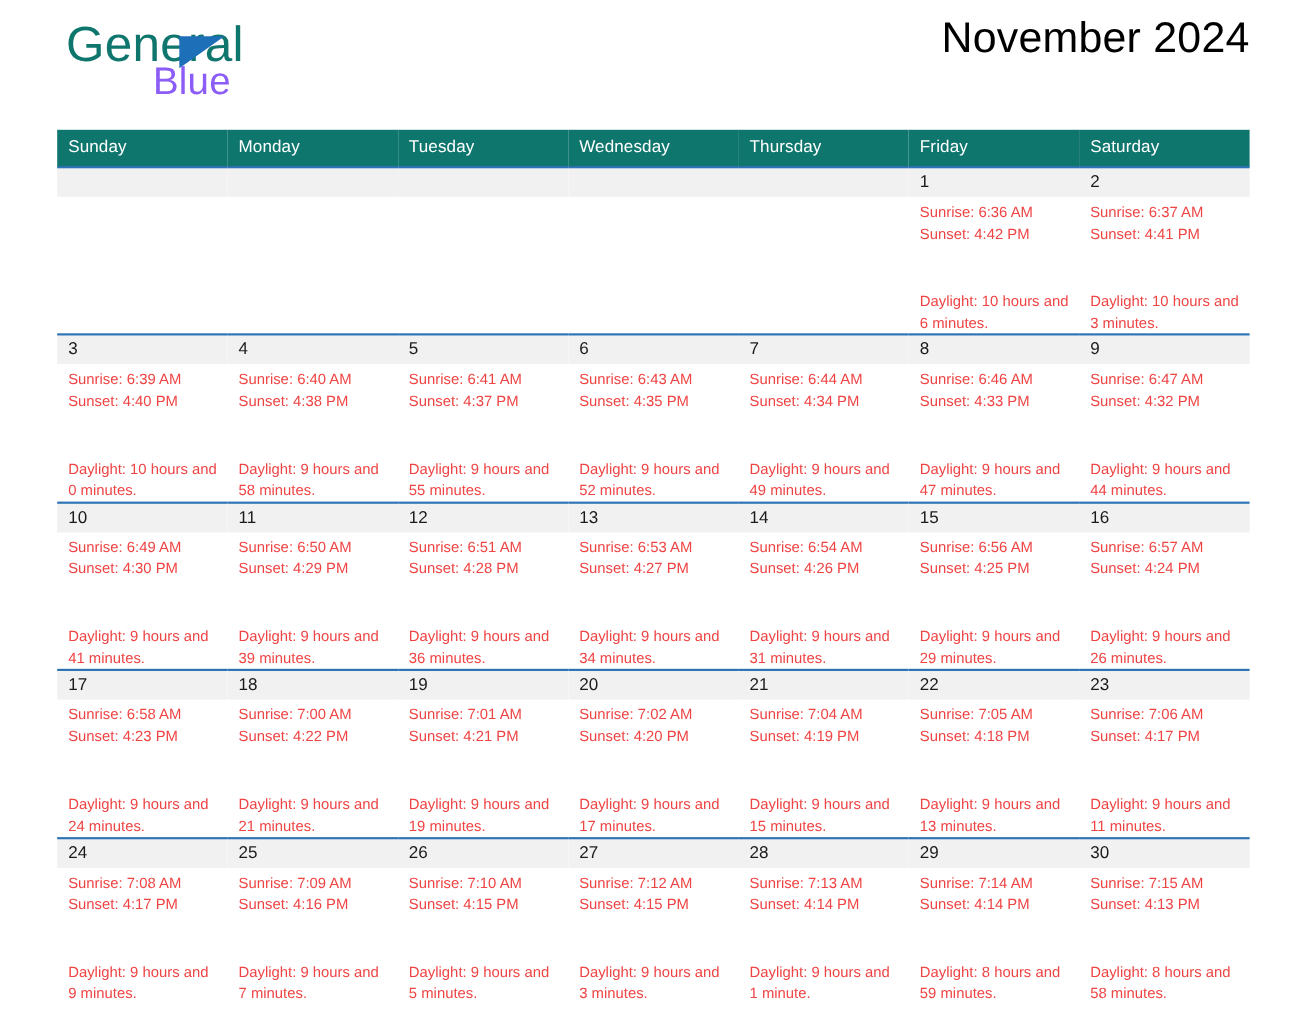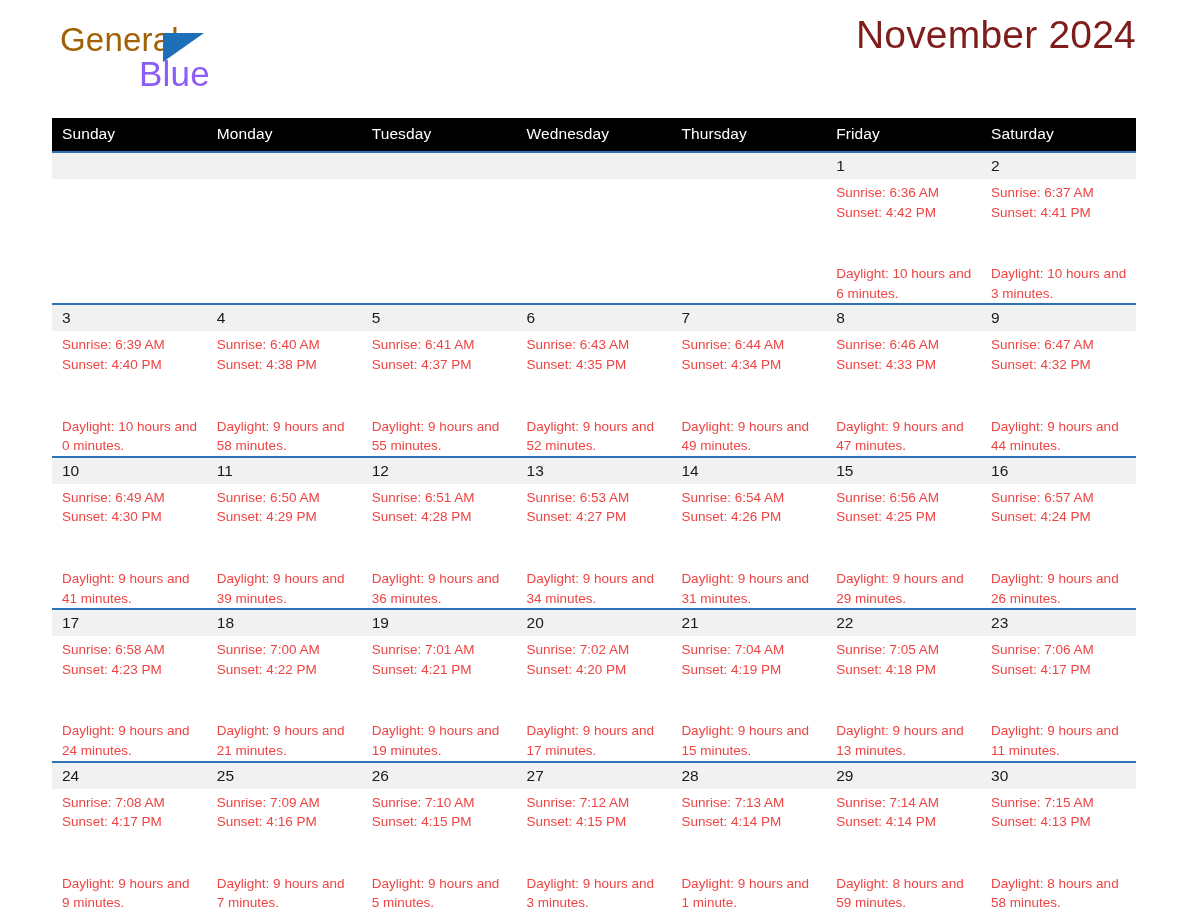--- a/index.html
+++ b/index.html
@@ -32,23 +32,23 @@
     position: absolute;
     left: 8px;
     top: 20px;
     width: 300px;
     height: 84px;
   }
   .brand-general {
     position: absolute;
     left: 0;
     top: 0;
-    font-size: 33px;
+    font-size: 45px;
     line-height: 40px;
-    color: #a16207;
+    color: #0f766e;
     letter-spacing: 0.2px;
   }
   .brand-blue {
     position: absolute;
     left: 79px;
     top: 34px;
     font-size: 35px;
     line-height: 40px;
     color: #8b5cf6;
     letter-spacing: 0.2px;
@@ -66,21 +66,21 @@
   .title-block {
     position: absolute;
     right: 0;
     top: 12px;
     text-align: right;
   }
   .cal-title {
     font-size: 39px;
     line-height: 46px;
     font-weight: normal;
-    color: #7f1d1d;
+    color: #000000;
     margin: 0;
     letter-spacing: 0.2px;
   }
   .cal-subtitle {
     font-size: 22px;
     line-height: 28px;
     color: #111111;
     margin: 13px 0 0 0;
     font-weight: normal;
     letter-spacing: 0.1px;
@@ -88,21 +88,21 @@
 
   
   .calendar {
     width: 1084px;
     border-collapse: collapse;
     table-layout: fixed;
   }
   .calendar col { width: 154.85px; }
 
   .calendar thead th {
-    background: #000000;
+    background: #0f766e;
     color: #ffffff;
     font-size: 15.5px;
     font-weight: normal;
     text-align: left;
     padding: 7px 0 8px 10px;
     height: 17px;
     letter-spacing: 0.1px;
     margin-left: 40px;
   }
 

